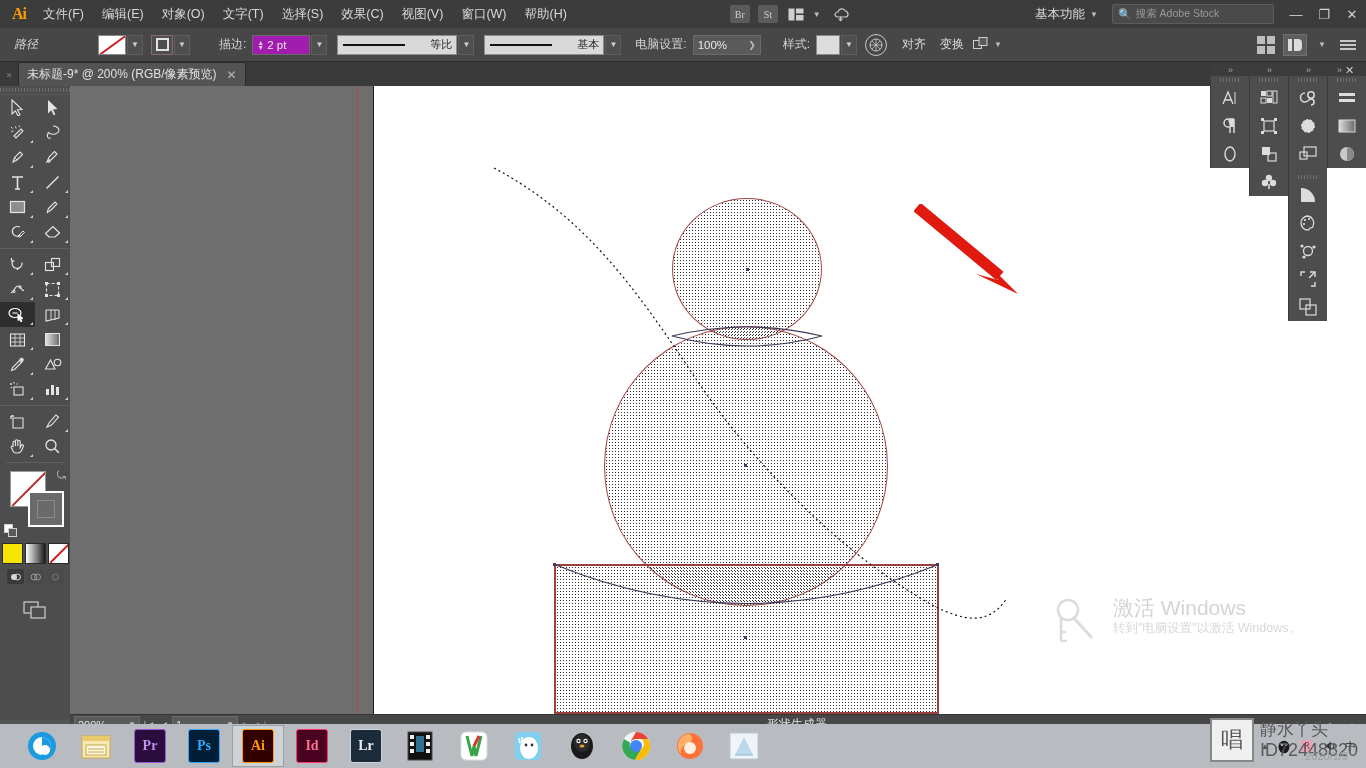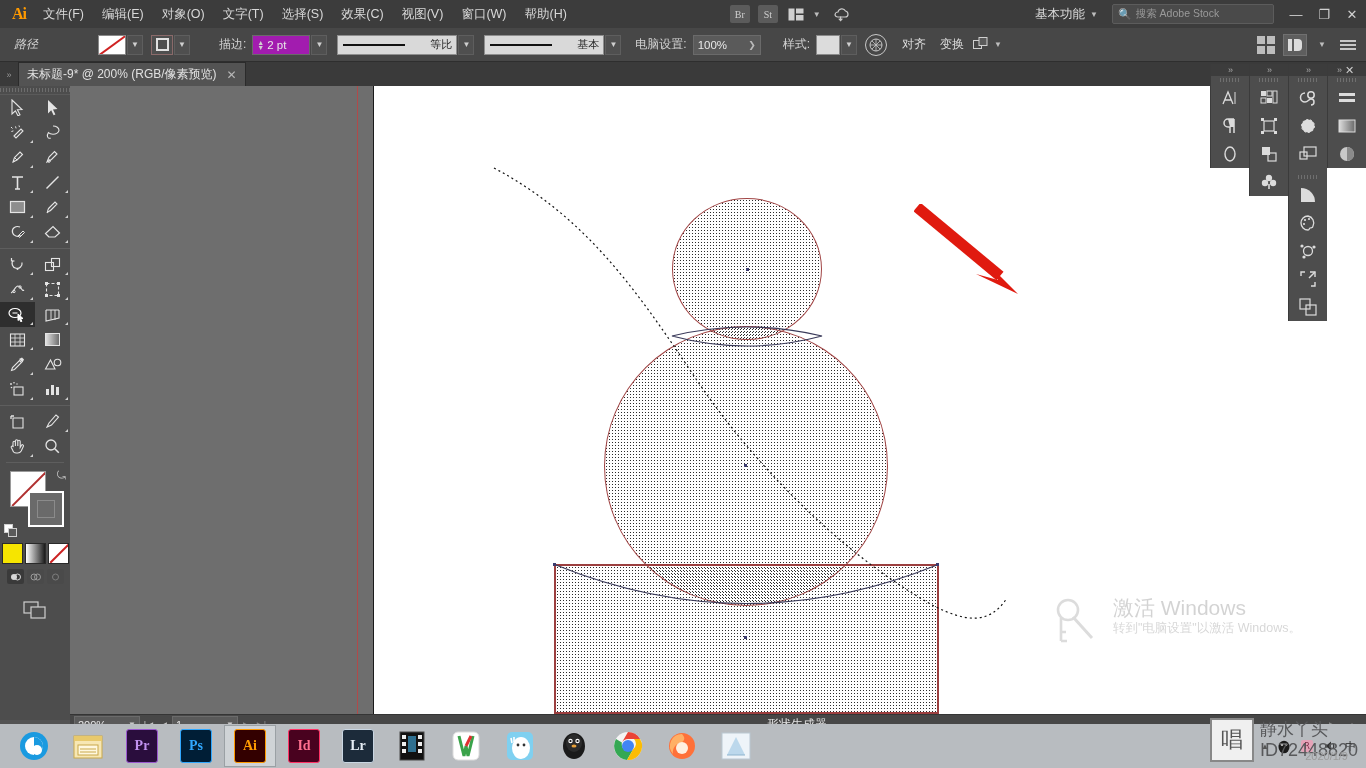--- a/index.html
+++ b/index.html
@@ -228,21 +228,21 @@
   .pagebox{
     height:15px;min-width:58px;background:#5a5a5a;border:1px solid #6b6b6b;display:flex;
     align-items:center;justify-content:space-between;padding:0 3px;color:#e6e6e6;font-size:11px;
   }
   .toolstatus{flex:1;text-align:center;color:#e2e2e2;font-size:12px;}
   .statusend{display:flex;gap:6px;color:#c0c0c0;font-size:9px;padding-right:4px;}
 
   
   .taskbar{
     position:absolute;left:0;bottom:0;width:1366px;height:44px;background:#b8bcc0;
-    display:flex;align-items:center;padding-left:8px;box-sizing:border-box;gap:2px;
+    display:flex;align-items:center;padding-left:16px;box-sizing:border-box;gap:2px;
   }
   .tbicon{
     width:50px;height:40px;display:flex;align-items:center;justify-content:center;
     position:relative;border:1px solid transparent;
   }
   .tbicon.active{background:#cfd3d6;border:1px solid #9aa0a4;}
   .tbicon .sq{width:30px;height:32px;border-radius:3px;display:flex;align-items:center;
     justify-content:center;font-family:"Liberation Serif",serif;font-weight:bold;font-size:14px;}
   .tray{margin-left:auto;display:flex;align-items:center;gap:7px;padding-right:10px;color:#333;}
   .tray .tri{font-size:8px;color:#555;}

